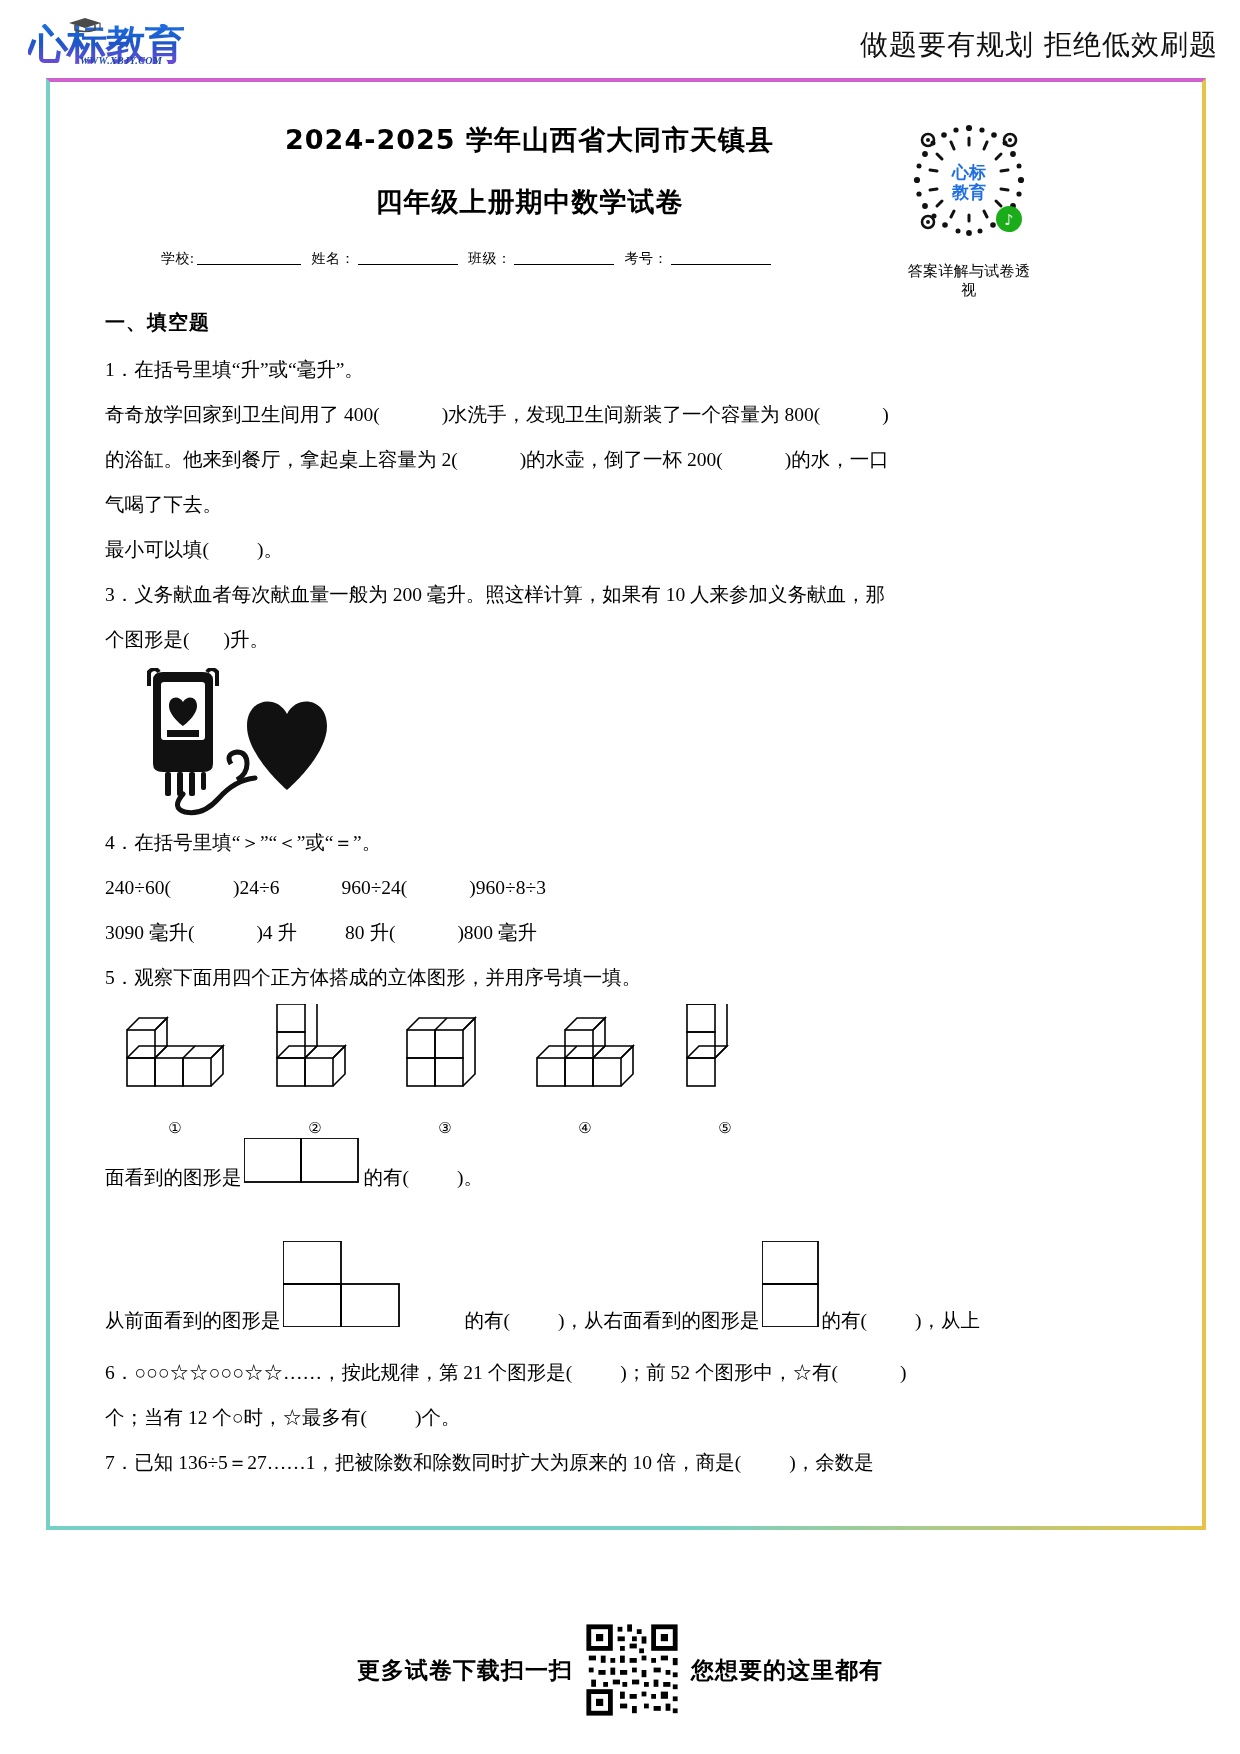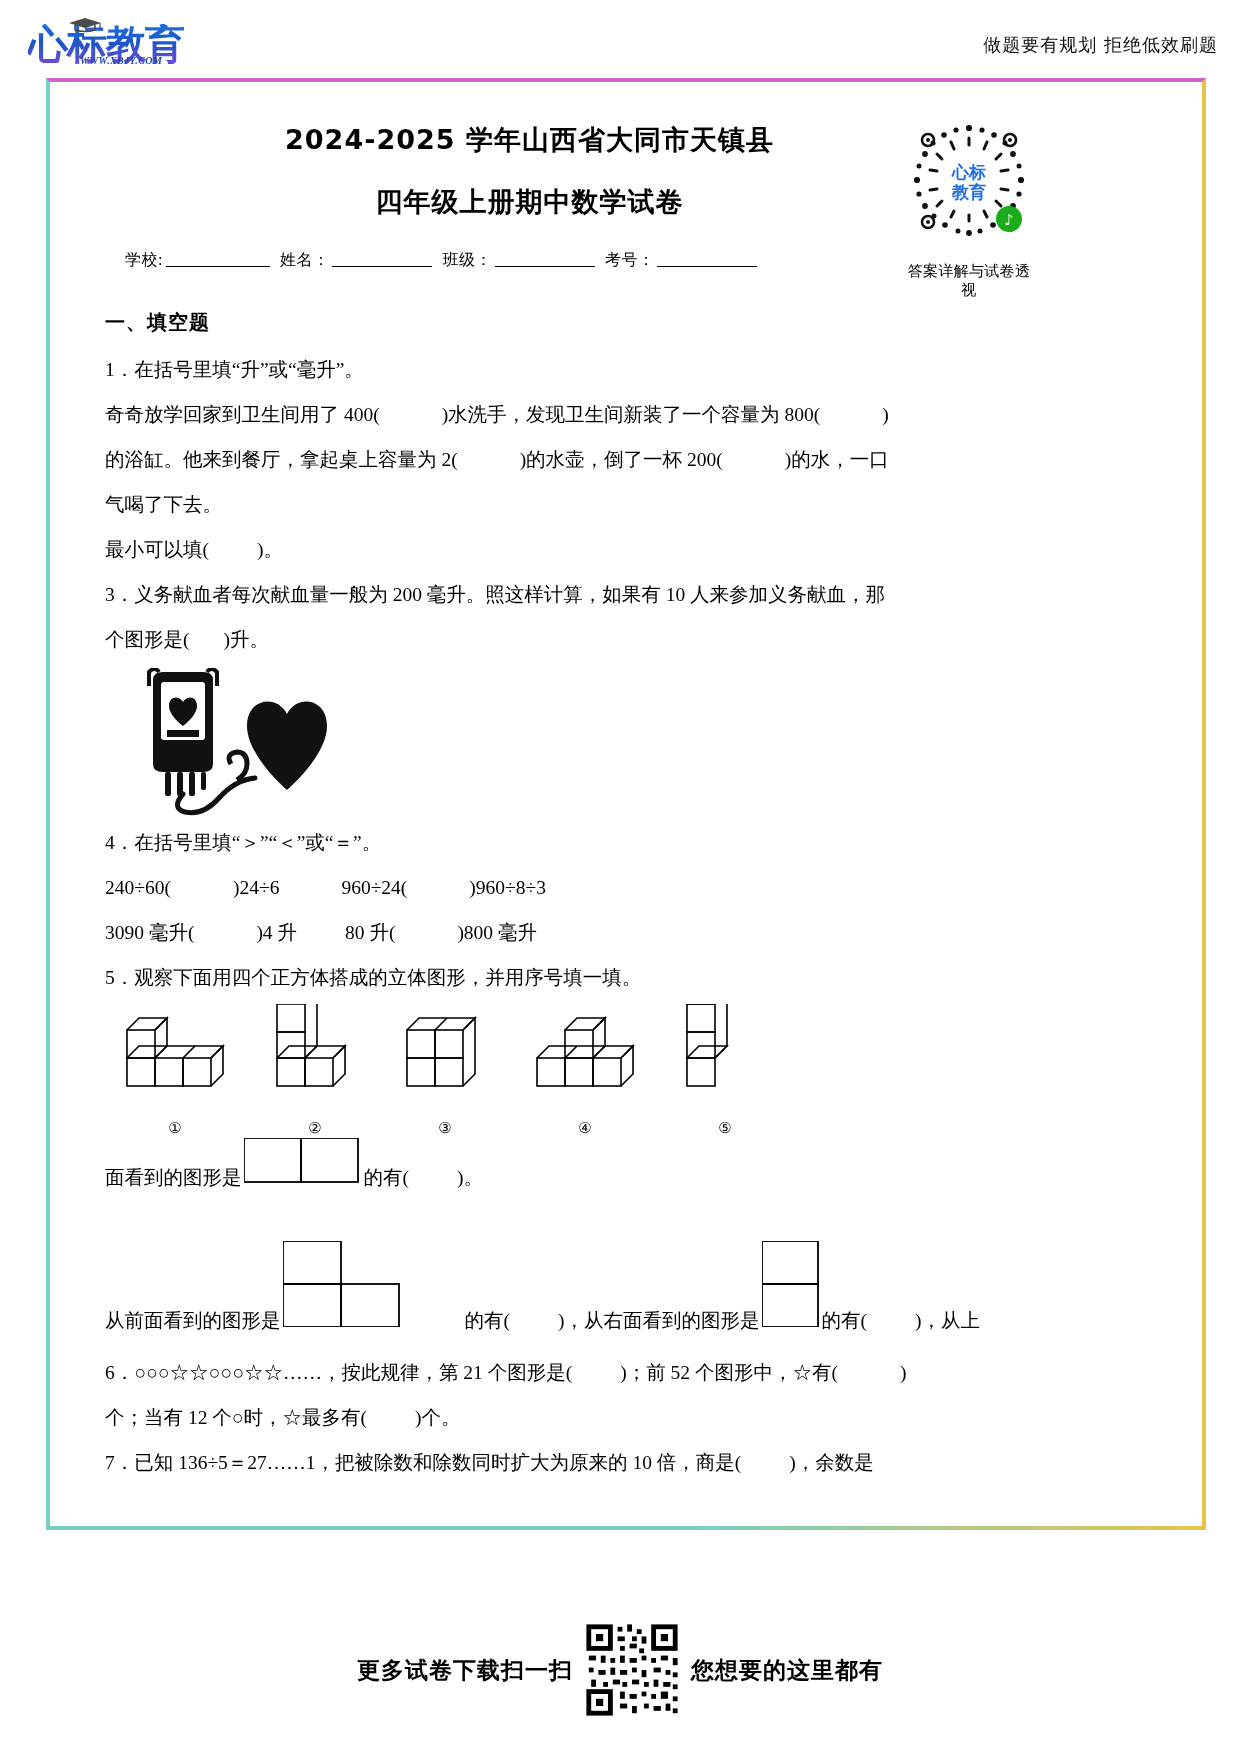--- a/index.html
+++ b/index.html
@@ -61,21 +61,21 @@
     font-weight: bold;
     color: #1c49a8;
     margin-top: -8px;
     margin-left: 52px;
     letter-spacing: 0.4px;
     z-index: 4;
     position: relative;
   }
   .banner-slogan {
     font-family: "DejaVu Sans", "Liberation Sans", sans-serif;
-    font-size: 18px;
+    font-size: 28px;
     font-weight: 500;
     color: #111;
     letter-spacing: 1px;
   }
 
   
   .page-frame {
     position: absolute;
     left: 46px;
     top: 78px;
@@ -115,22 +115,22 @@
     text-align: center;
     font-family: "DejaVu Sans", "Liberation Sans", sans-serif;
     font-weight: bold;
     font-size: 27px;
     letter-spacing: 1px;
     margin: 26px 0 0 0;
     padding-right: 60px;
   }
   .id-line {
     margin: 30px 0 0 0;
-    padding-left: 75px;
-    font-size: 16px;
+    padding-left: 111px;
+    font-size: 14px;
     font-family: "Liberation Serif", serif;
     letter-spacing: 0.5px;
     white-space: nowrap;
   }
   .id-line .fld { margin-right: 2px; }
   .id-blank {
     display: inline-block;
     width: 104px;
     border-bottom: 1.6px solid #000;
     margin: 0 10px 0 1px;

